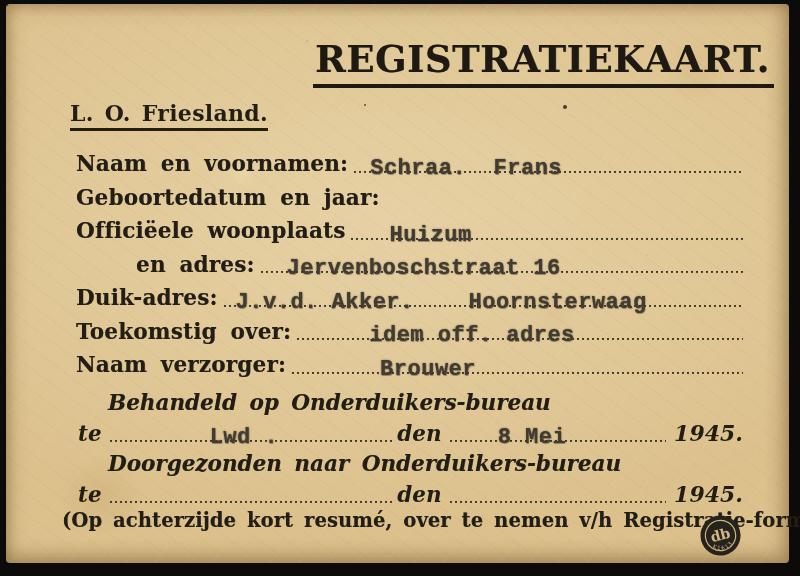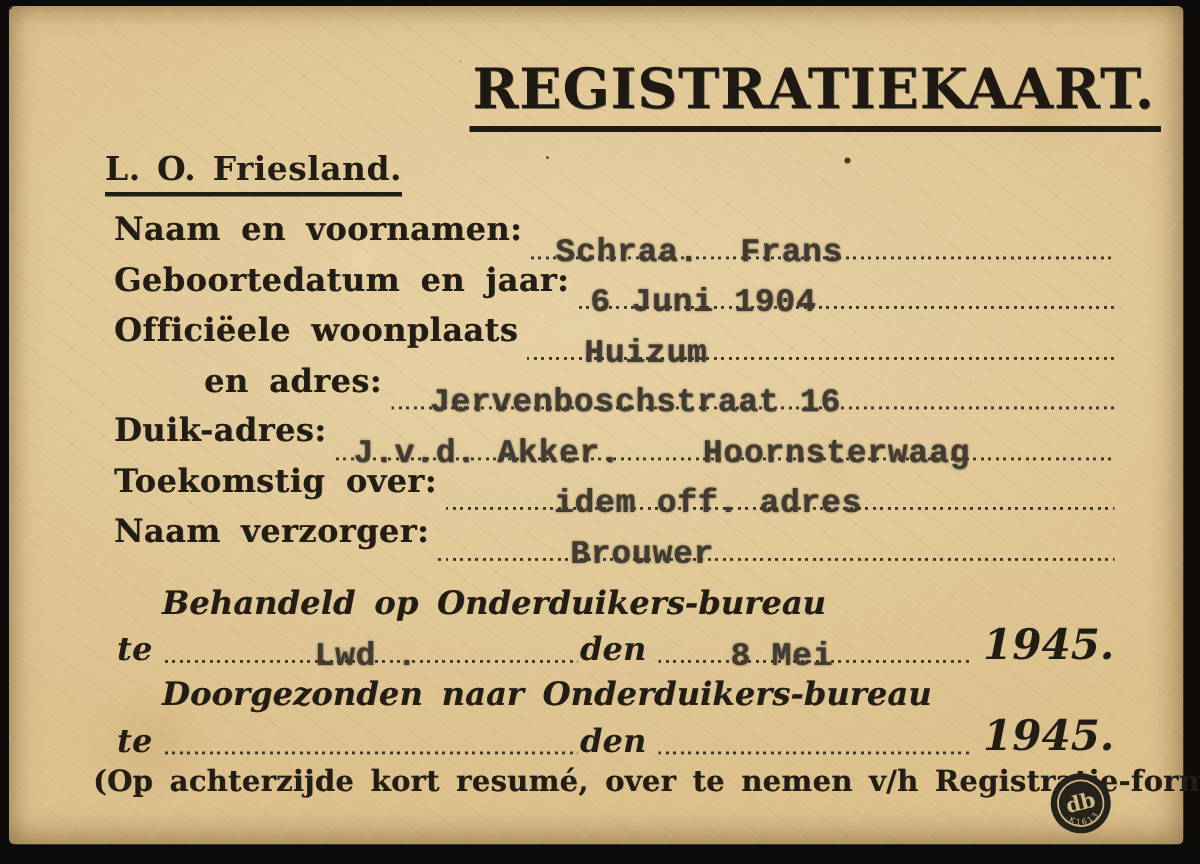--- a/index.html
+++ b/index.html
@@ -54,21 +54,21 @@
   }
   .org{
     position:absolute;top:96px;left:64px;
     font-size:22px;font-weight:bold;letter-spacing:0.3px;word-spacing:3px;
     padding-bottom:2px;border-bottom:3px solid #221e16;
     white-space:nowrap;
   }
 
   
   .rows{position:absolute;left:70px;right:46px;top:139px;}
-  .row{display:flex;height:33.5px;position:relative;}
+  .row{display:flex;align-items:flex-end;height:33.5px;position:relative;}
   .lbl{
     font-size:21.5px;font-weight:bold;word-spacing:6px;letter-spacing:0.2px;
     white-space:nowrap;line-height:1;padding-right:6px;padding-bottom:2px;
     text-shadow:0.3px 0.3px 0 rgba(30,26,19,0.5);
   }
   .indent{margin-left:60px;}
   .fill{
     flex:1;position:relative;align-self:stretch;
     background-image:repeating-linear-gradient(90deg,#3c372c 0 1.7px,rgba(0,0,0,0) 1.7px 5px);
     background-size:100% 1.9px;background-position:0 calc(100% - 4px);background-repeat:no-repeat;
@@ -89,21 +89,21 @@
     white-space:nowrap;text-shadow:0.3px 0.3px 0 rgba(30,26,19,0.5);
   }
   .tde{display:flex;align-items:flex-end;height:31px;position:relative;}
   .lbl-it{
     font-size:21.5px;font-weight:bold;font-style:italic;line-height:1;
     padding:0 8px 2px 2px;white-space:nowrap;
   }
   .fill-a{flex:1.32;}
   .fill-b{flex:1;}
   .year{
-    font-size:28px;font-weight:bold;font-style:italic;line-height:1;
+    font-size:22px;font-weight:bold;font-style:italic;line-height:1;
     padding:0 0 2px 8px;white-space:nowrap;
   }
 
   
   .footnote{
     position:absolute;left:56px;top:505px;
     font-size:19.5px;font-weight:bold;word-spacing:4px;letter-spacing:0.1px;
     white-space:nowrap;text-shadow:0.3px 0.3px 0 rgba(30,26,19,0.5);
   }
   .stamp{
@@ -123,23 +123,20 @@
 
   <div class="rows">
     <div class="row">
       <span class="lbl">Naam en voornamen:</span>
       <span class="fill">
           <span class="typed" style="--off:16px">Schraa.  Frans</span>
         </span>
     </div>
     <div class="row">
       <span class="lbl">Geboortedatum en jaar:</span>
-      <span class="fill">
-          <span class="typed" style="--off:8px">6 Juni 1904</span>
-        </span>
     </div>
     <div class="row">
       <span class="lbl">Officiëele woonplaats</span>
       <span class="fill">
           <span class="typed" style="--off:38px">Huizum</span>
         </span>
     </div>
     <div class="row">
       <span class="lbl indent">en adres:</span>
       <span class="fill">

